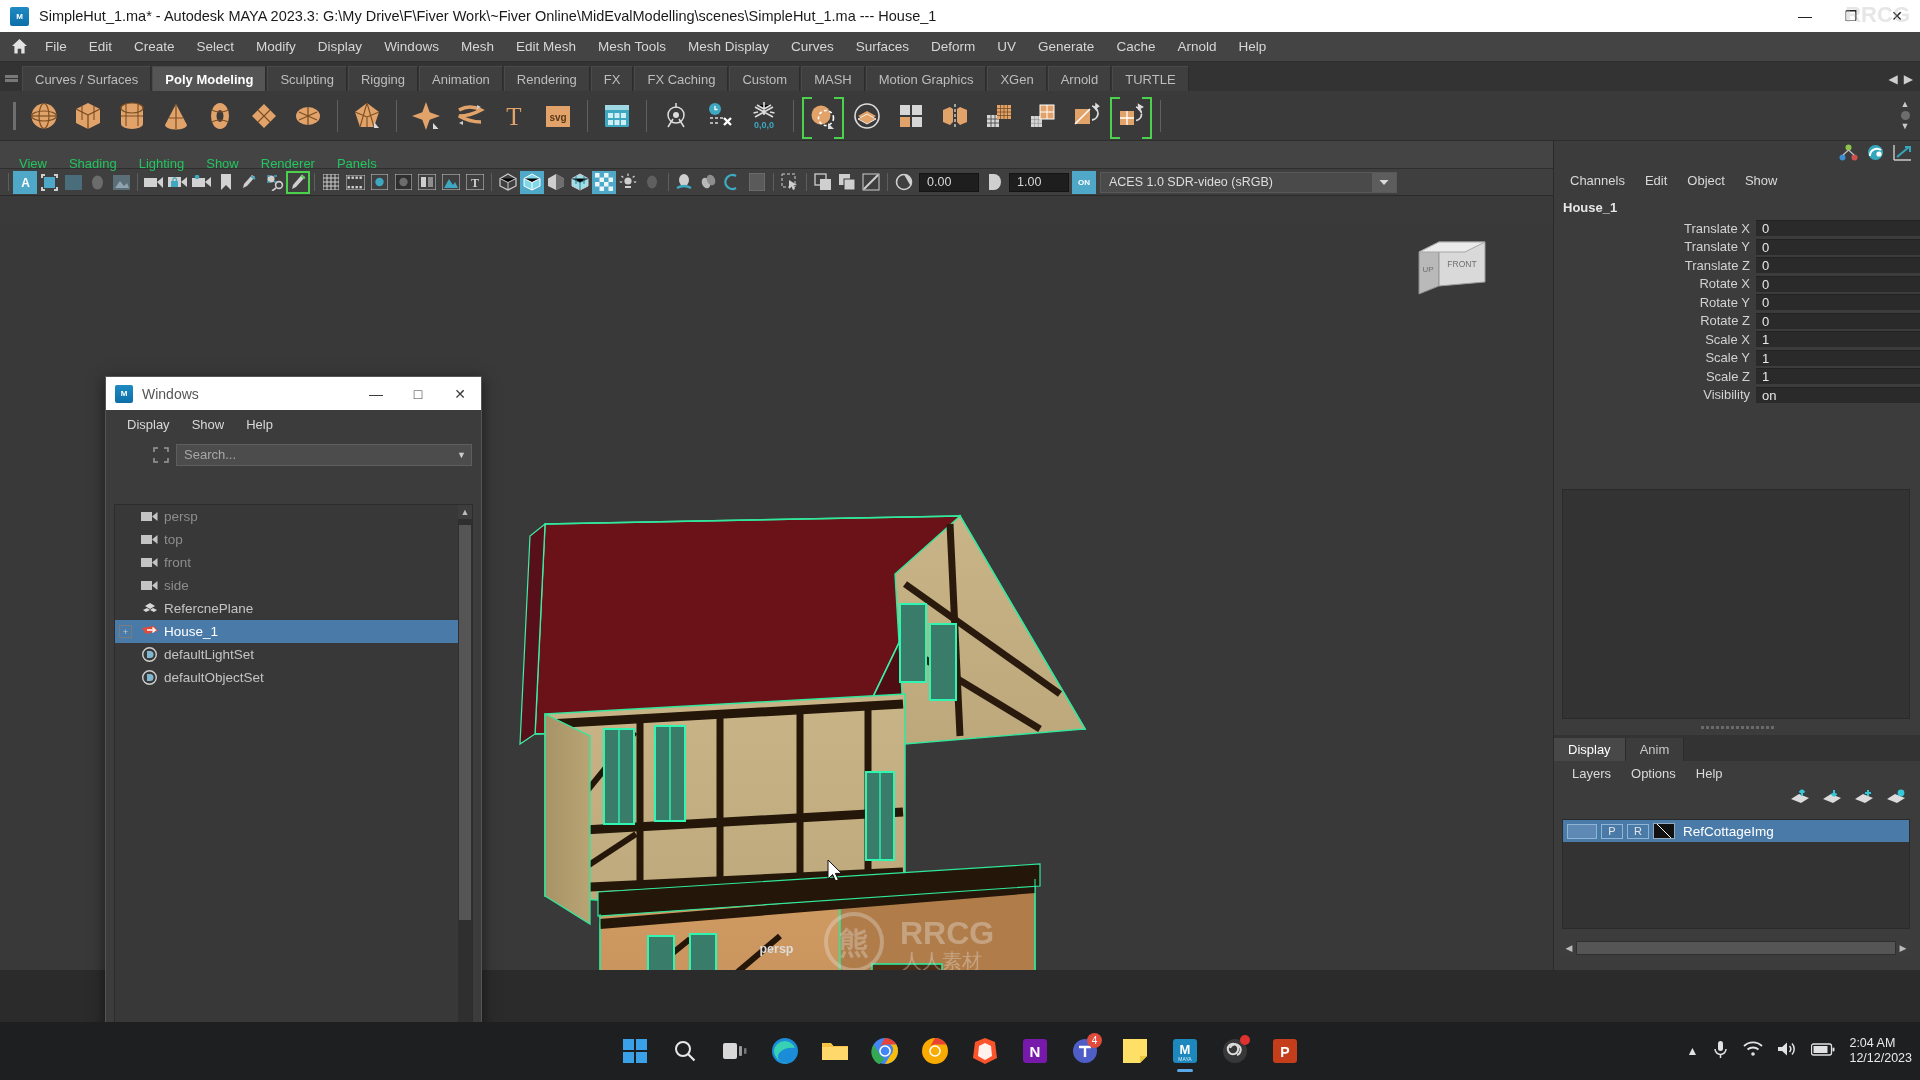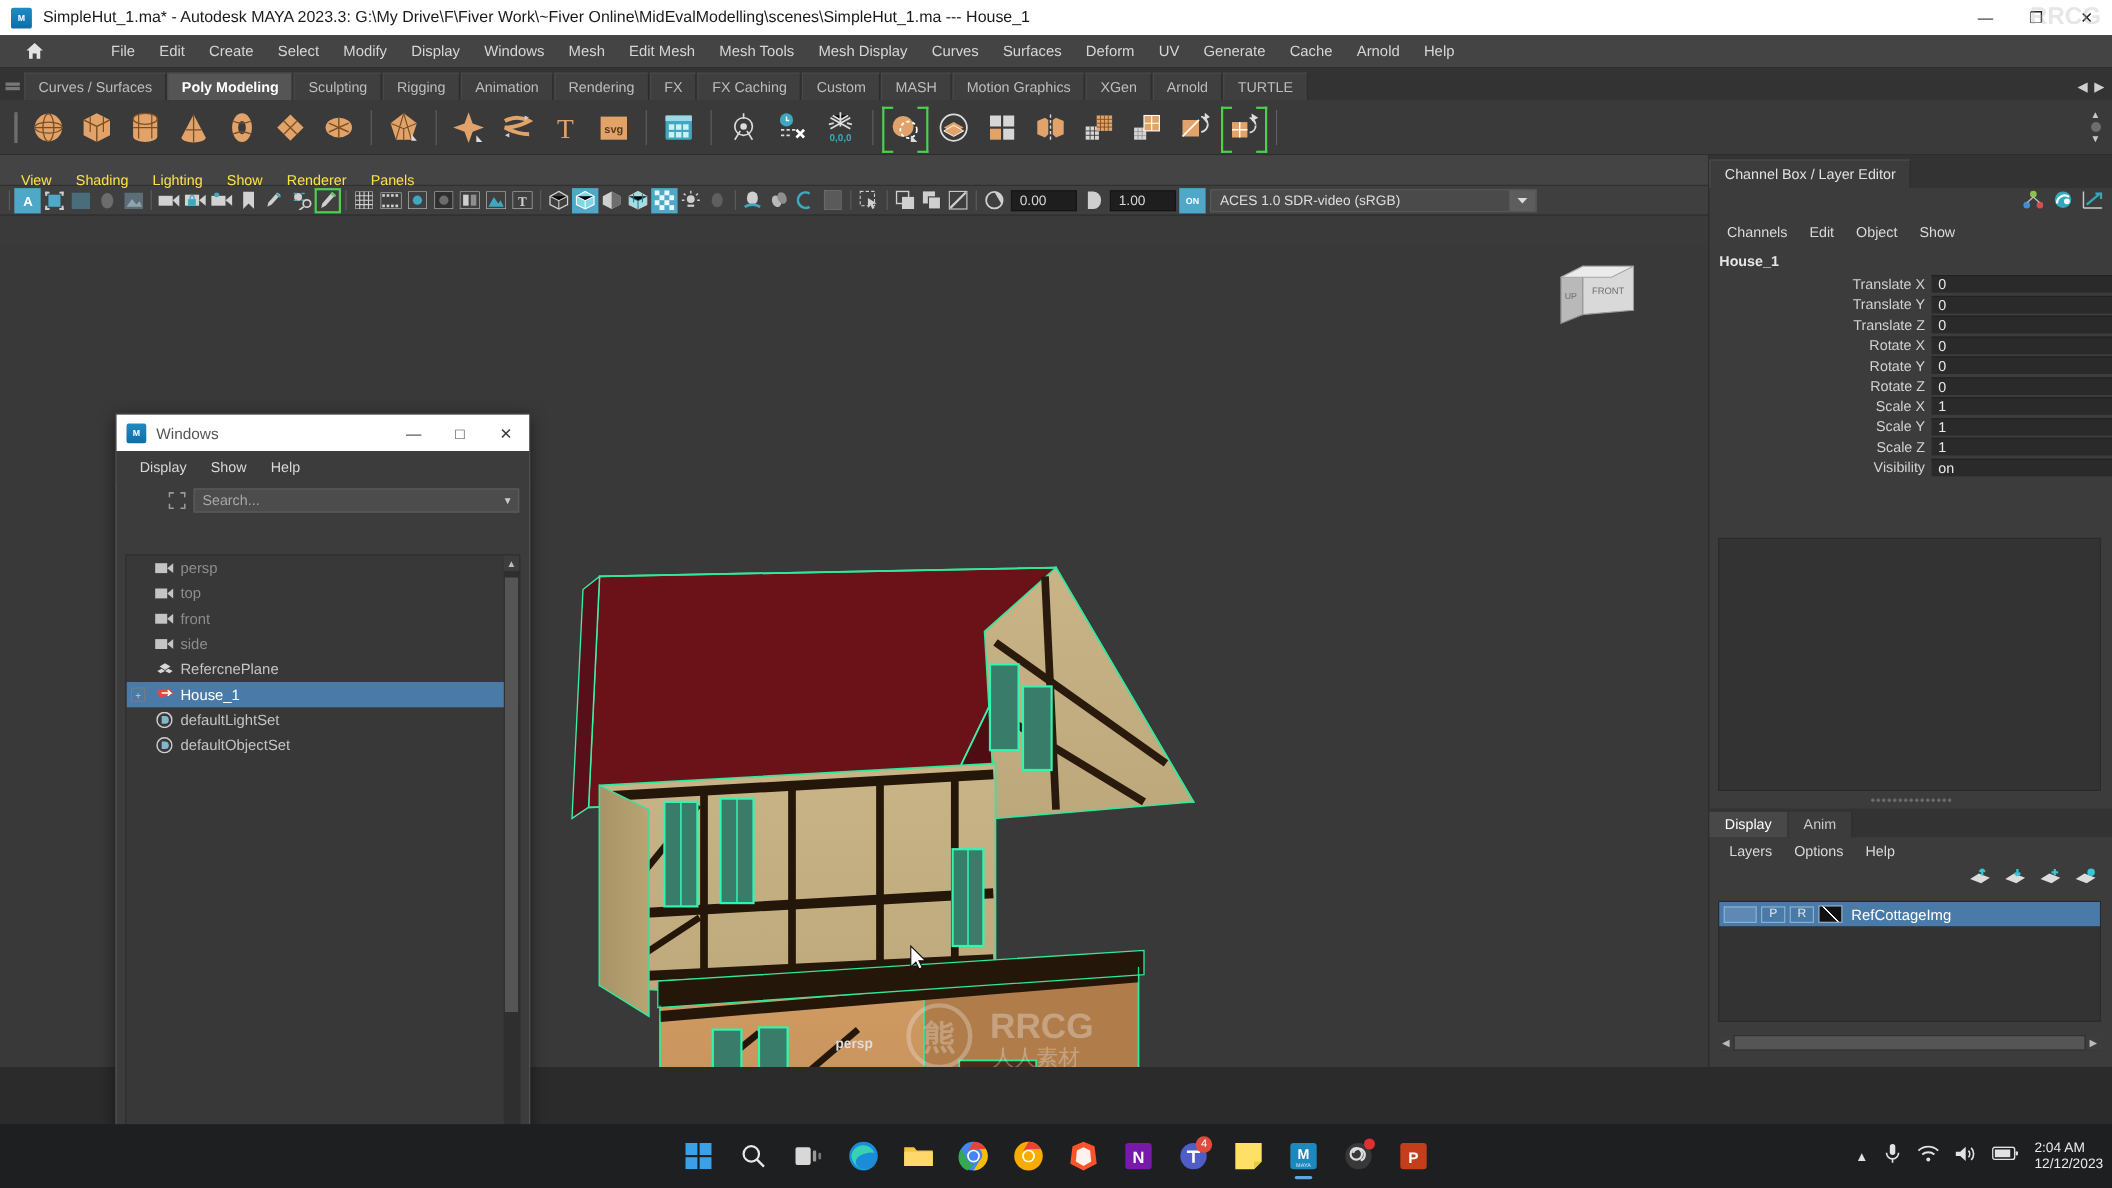--- a/index.html
+++ b/index.html
@@ -22,21 +22,21 @@
   }
   #titlebar .ttext { margin-left:10px; font-size:14.5px; color:#1a1a1a; white-space:nowrap; }
   #win-ctrls { position:absolute; right:0; top:0; height:32px; display:flex; }
   #win-ctrls div {
     width:46px; height:32px; display:flex; align-items:center; justify-content:center;
     font-size:14px; color:#222;
   }
   
   #menubar {
     height:30px; background:#444444; display:flex; align-items:center;
-    padding-left:16px; position:relative; border-bottom:1px solid #2e2e2e;gap:44px;
+    padding-left:4px; position:relative; border-bottom:1px solid #2e2e2e;
   }
   #menubar .home-ic { width:30px; display:flex; align-items:center; justify-content:center; }
   #menubar .mi {
     padding:0 11px; height:30px; line-height:30px; font-size:13.5px; color:#d6d6d6; cursor:default;
   }
   #ws-area { position:absolute; right:0; top:0; height:30px; display:flex; align-items:center; }
   #ws-area .wslabel { font-size:13.5px; color:#d6d6d6; margin-right:7px; }
   #ws-combo {
     width:258px; height:23px; background:#5b5b5b; border:1px solid #6a6a6a;
     display:flex; align-items:center; position:relative;
@@ -81,21 +81,21 @@
   #updown { margin-left:auto; width:26px; display:flex; flex-direction:column; align-items:center; padding-right:4px; }
   #updown span { color:#c9c9c9; font-size:9px; line-height:9px; }
   #updown .dot { width:9px; height:9px; border-radius:50%; background:#6d6d6d; margin:2px 0; }
   
   #body { display:flex; height:829px; }
   #viewportcol { width:1553px; background:#3a3a3a; position:relative; }
   #vpmenu {
     height:28px; background:#444444; display:flex; align-items:center;
     padding-left:8px; border-bottom:1px solid #2e2e2e;
   }
-  #vpmenu .vmi { padding:0 11px; font-size:13px; color:#fde047; line-height:28px; cursor:default;margin-top:18px; }
+  #vpmenu .vmi { padding:0 11px; font-size:13px; color:#22c55e; line-height:28px; cursor:default;margin-top:18px; }
   #vptools {
     height:27px; background:#3f3f3f; display:flex; align-items:center; padding-left:4px;
     border-bottom:1px solid #2a2a2a;
   }
   .vt { width:24px; height:23px; display:flex; align-items:center; justify-content:center; position:relative; }
   .vt.on { background:#4fa8c8; }
   .vt.sel { outline:2px solid #4bd14b; outline-offset:-2px; }
   .vsep2 { width:1px; height:18px; background:#5e5e5e; margin:0 4px; }
   .numfield {
     width:60px; height:19px; background:#1e1e1e; border:1px solid #151515;
@@ -1061,23 +1061,20 @@
       </div>
       <div id="ol-hscroll">
         <div class="ar">◀</div>
         <div class="thumb"></div>
         <div class="ar">▶</div>
       </div>
     </div>
   </div>
 
   <div id="rightcol">
-    <div id="cb-tabrow">
-      <div id="cb-tab">Channel Box / Layer Editor</div>
-    </div>
     <div id="cb-icons">
       <div>
         <svg width="19" height="17" viewBox="0 0 19 17">
             <circle cx="9.5" cy="3.5" r="3" fill="#8bc34a"></circle>
         <circle cx="3.5" cy="13.5" r="3" fill="#3f8fd0"></circle>
             <circle cx="15.5" cy="13.5" r="3" fill="#d05050"></circle>
         <path d="M9.5 6 L4 11 M9.5 6 L15 11" stroke="#bdbdbd" stroke-width="1.2"></path>
           </svg>
       </div>
       <div>

